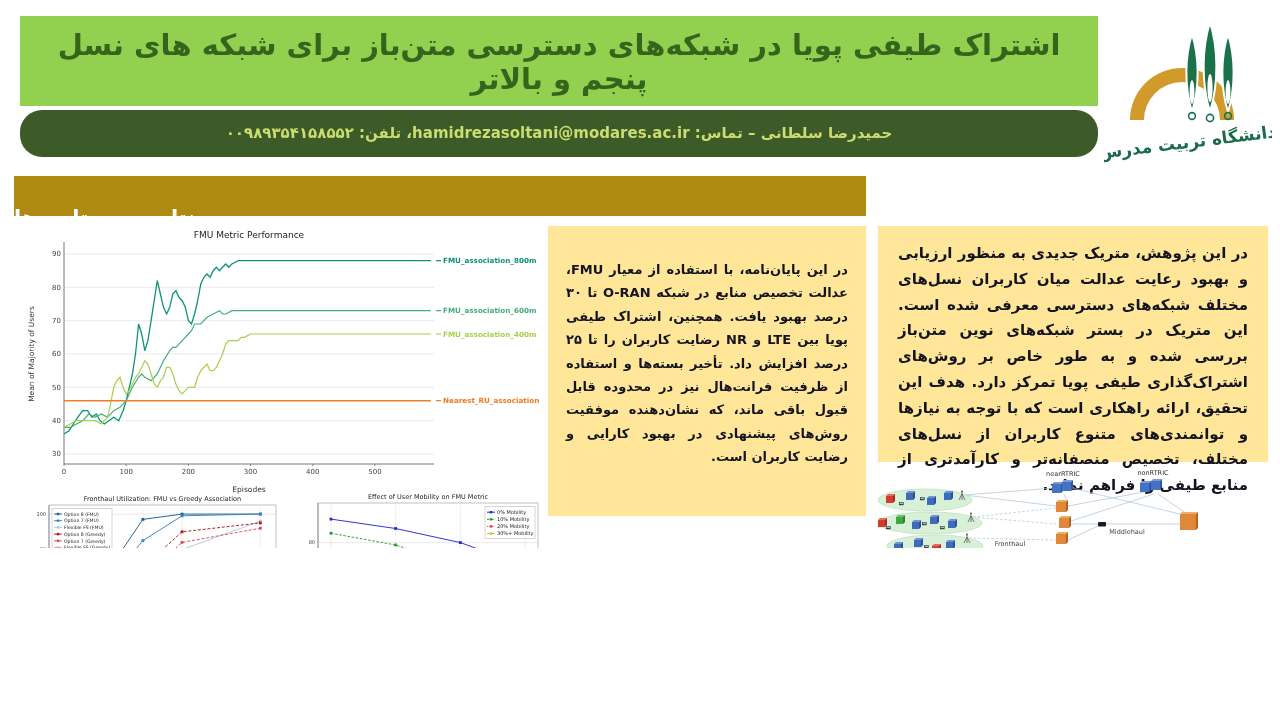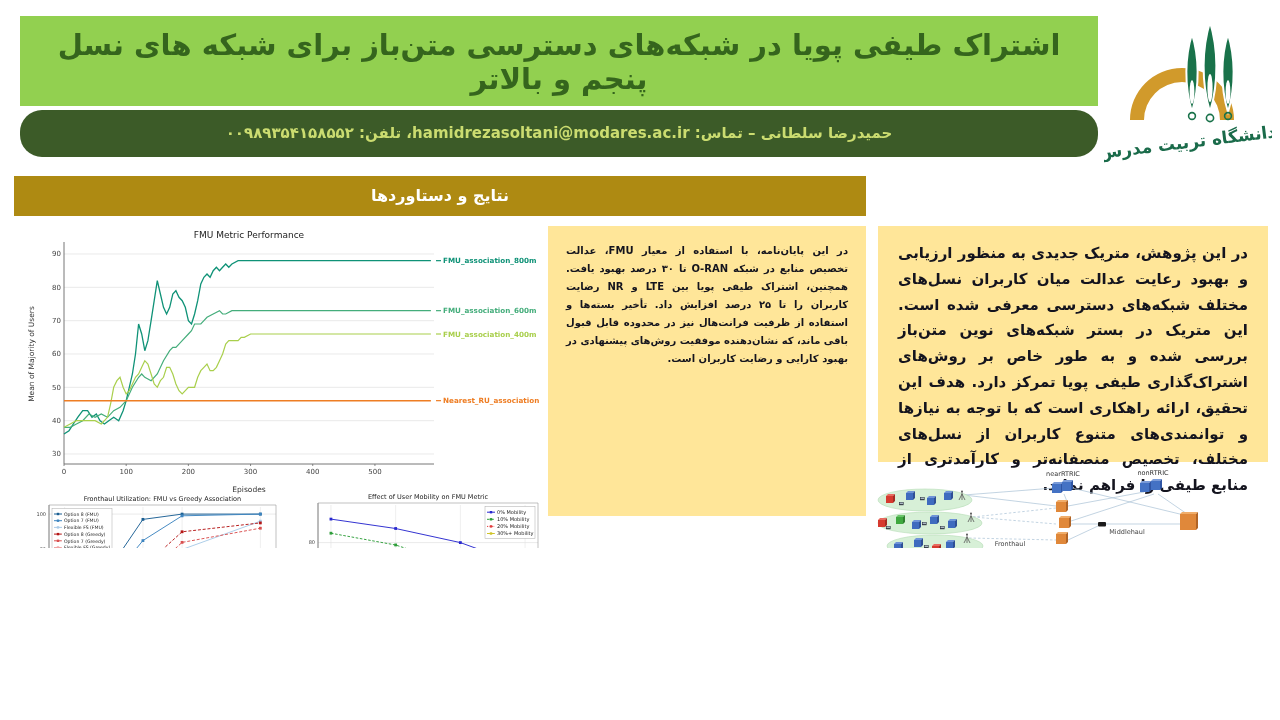--- a/index.html
+++ b/index.html
@@ -7,28 +7,28 @@
           font-family:"DejaVu Sans",sans-serif;text-decoration:underline;}
   .abs{position:absolute;}
   .title-block{left:20px;top:16px;width:1078px;height:90px;background:#92d050;}
   .title-text{width:100%;text-align:center;padding-top:12px;font-size:29px;font-weight:bold;
               color:#35651d;direction:rtl;font-family:"DejaVu Sans",sans-serif;}
   .contact-bar{left:20px;top:110px;width:1078px;height:47px;background:#3c5b28;border-radius:22px;}
   .contact-text{width:100%;text-align:center;line-height:47px;font-size:15px;font-weight:bold;
                 color:#cbdc70;direction:rtl;}
   .logo-box{left:1104px;top:8px;width:168px;height:162px;background:#ffffff;}
   .section-header{height:40px;background:#ae8a12;}
-  .section-header span{display:block;width:100%;text-align:center;line-height:40px;
-                       font-size:16px;font-weight:bold;color:#ffffff;direction:rtl;}
+  .section-header span{display:block;width:100%;text-align:left;line-height:40px;
+                       font-size:21px;font-weight:bold;color:#ffffff;direction:rtl;margin-top:22px;}
   .hdr-results{left:14px;top:176px;width:852px;}
   .hdr-method{left:878px;top:176px;width:390px;}
   .yellow-box{background:#ffe699;direction:rtl;text-align:justify;color:#14141e;
               font-weight:bold;box-sizing:border-box;}
-  .box-results{left:548px;top:226px;width:318px;height:290px;padding:16px 18px;
-               font-size:10px;line-height:1.8;}
+  .box-results{left:548px;top:226px;width:318px;height:290px;padding:32px 18px;
+               font-size:13px;line-height:1.8;}
   .box-method{left:878px;top:226px;width:390px;height:236px;padding:15px 20px;
               font-size:15px;line-height:1.72;}
   svg text{font-family:"DejaVu Sans",sans-serif;}
 </style>
 </head>
 <body>
 
 <div id="poster">
 
   <div class="abs title-block">

